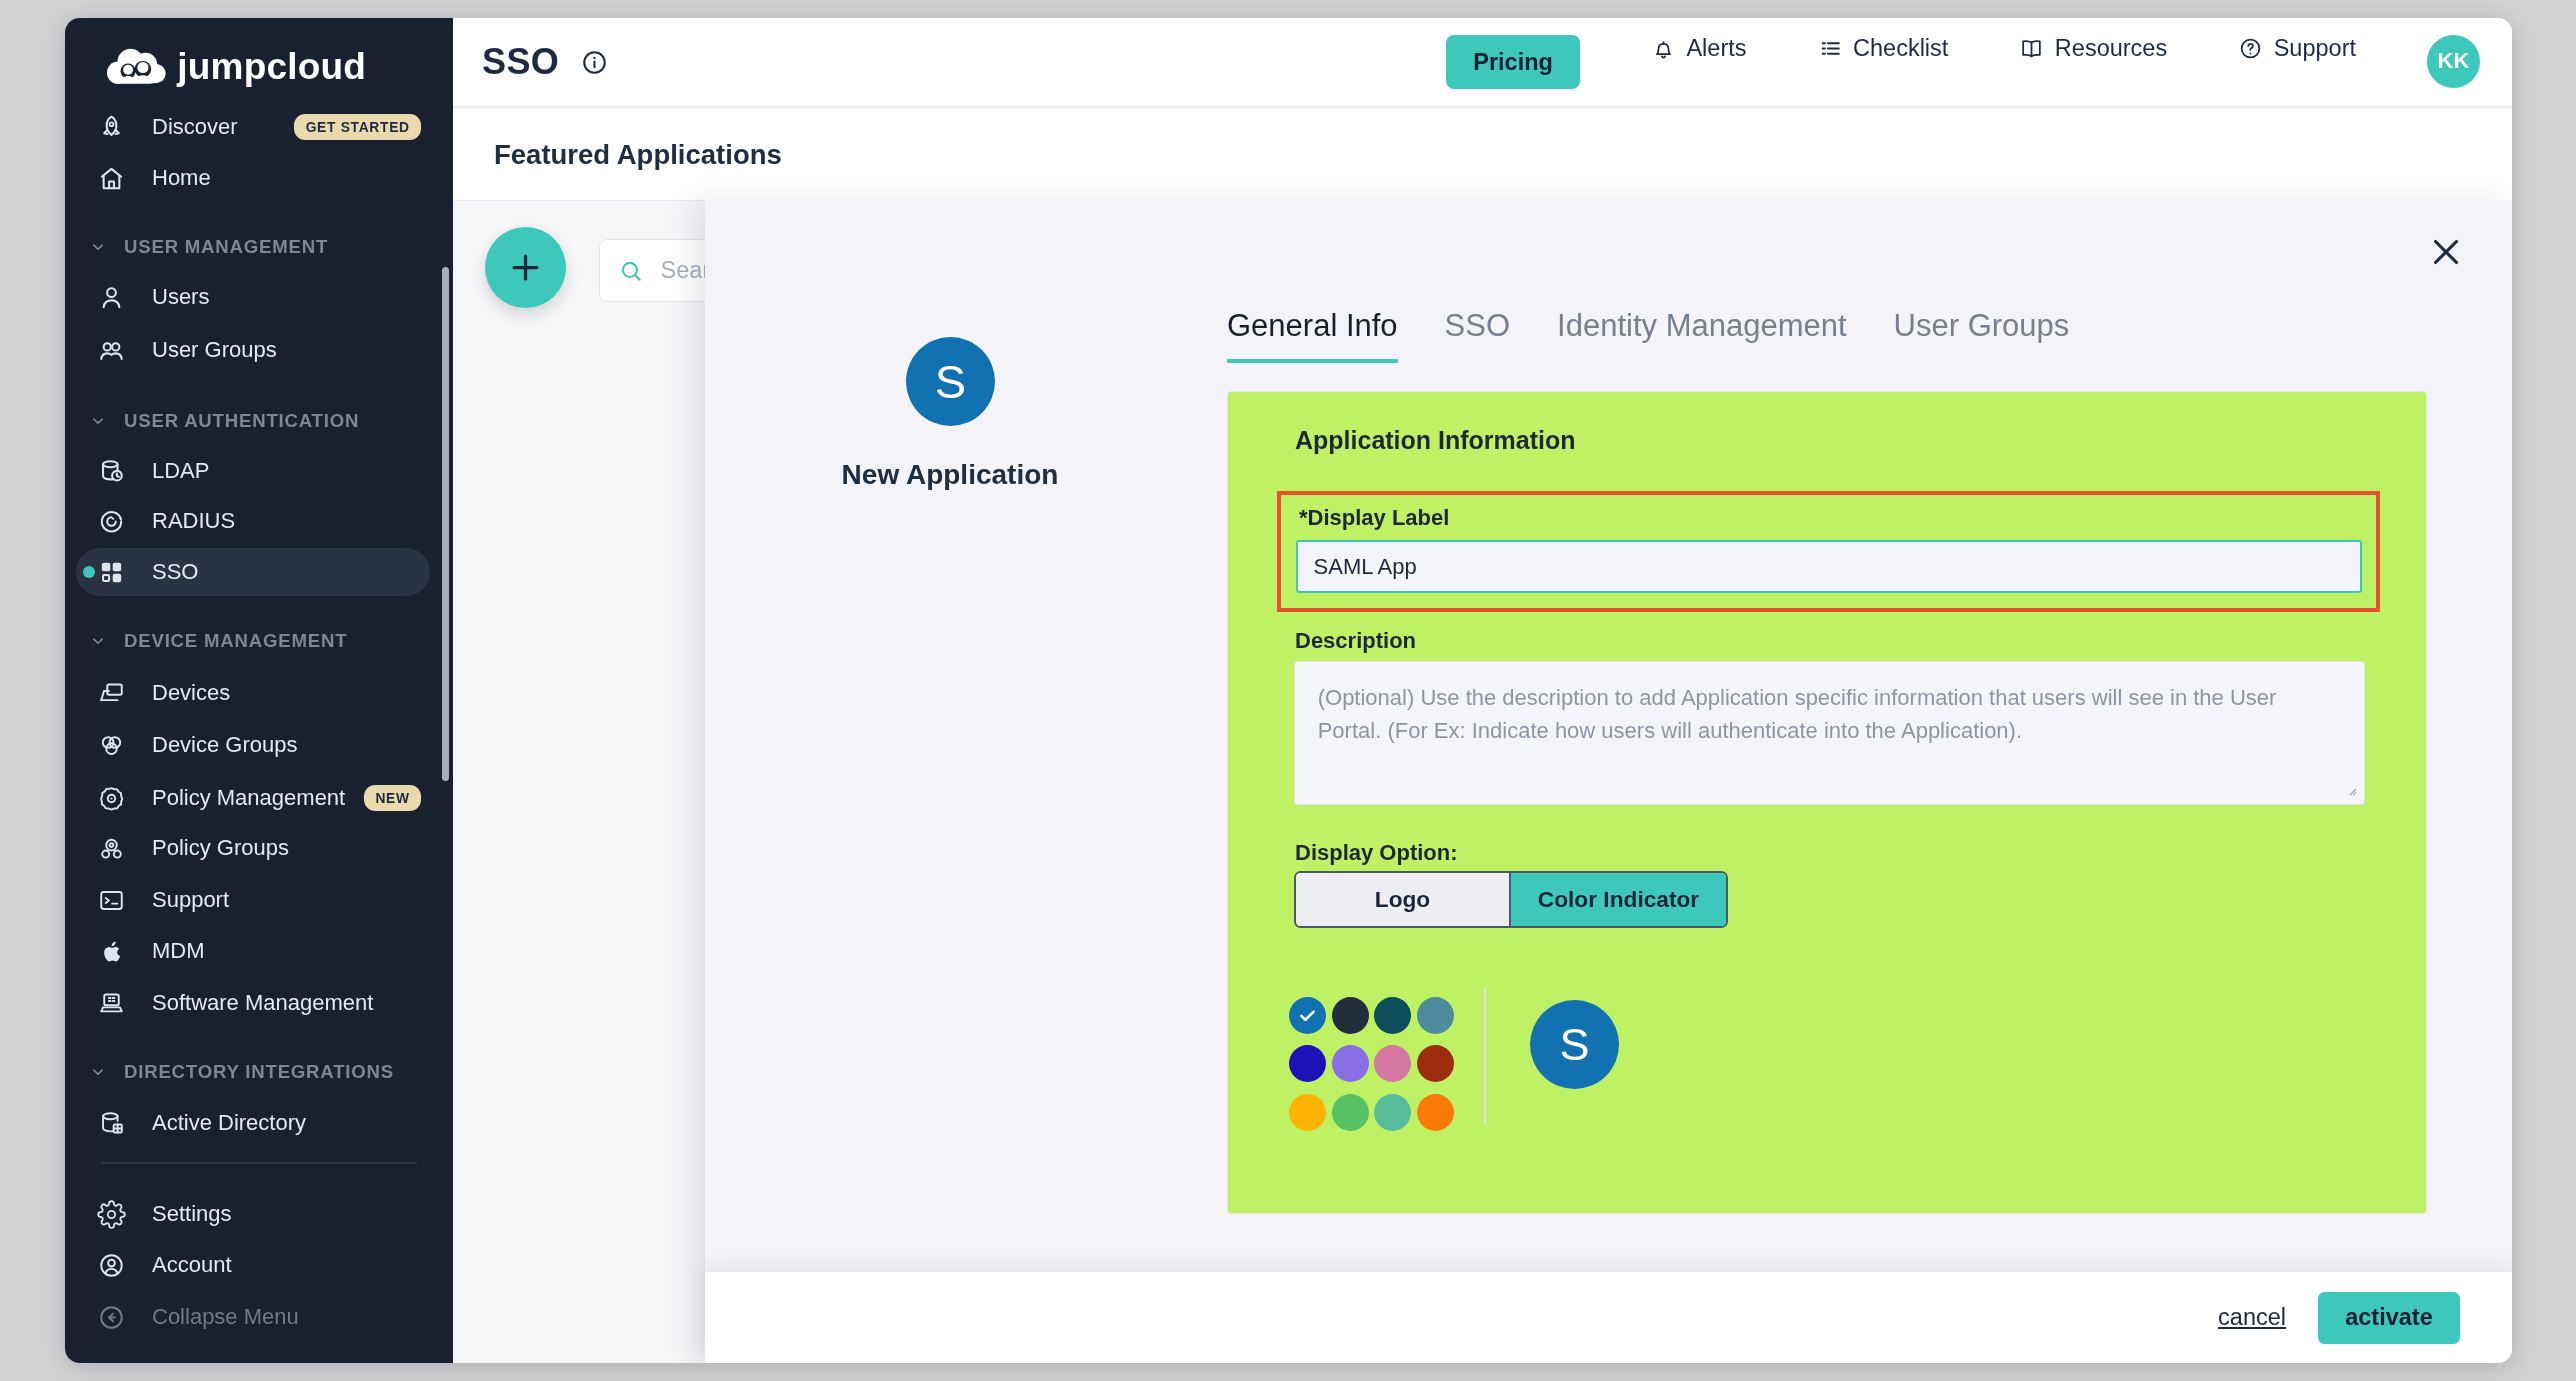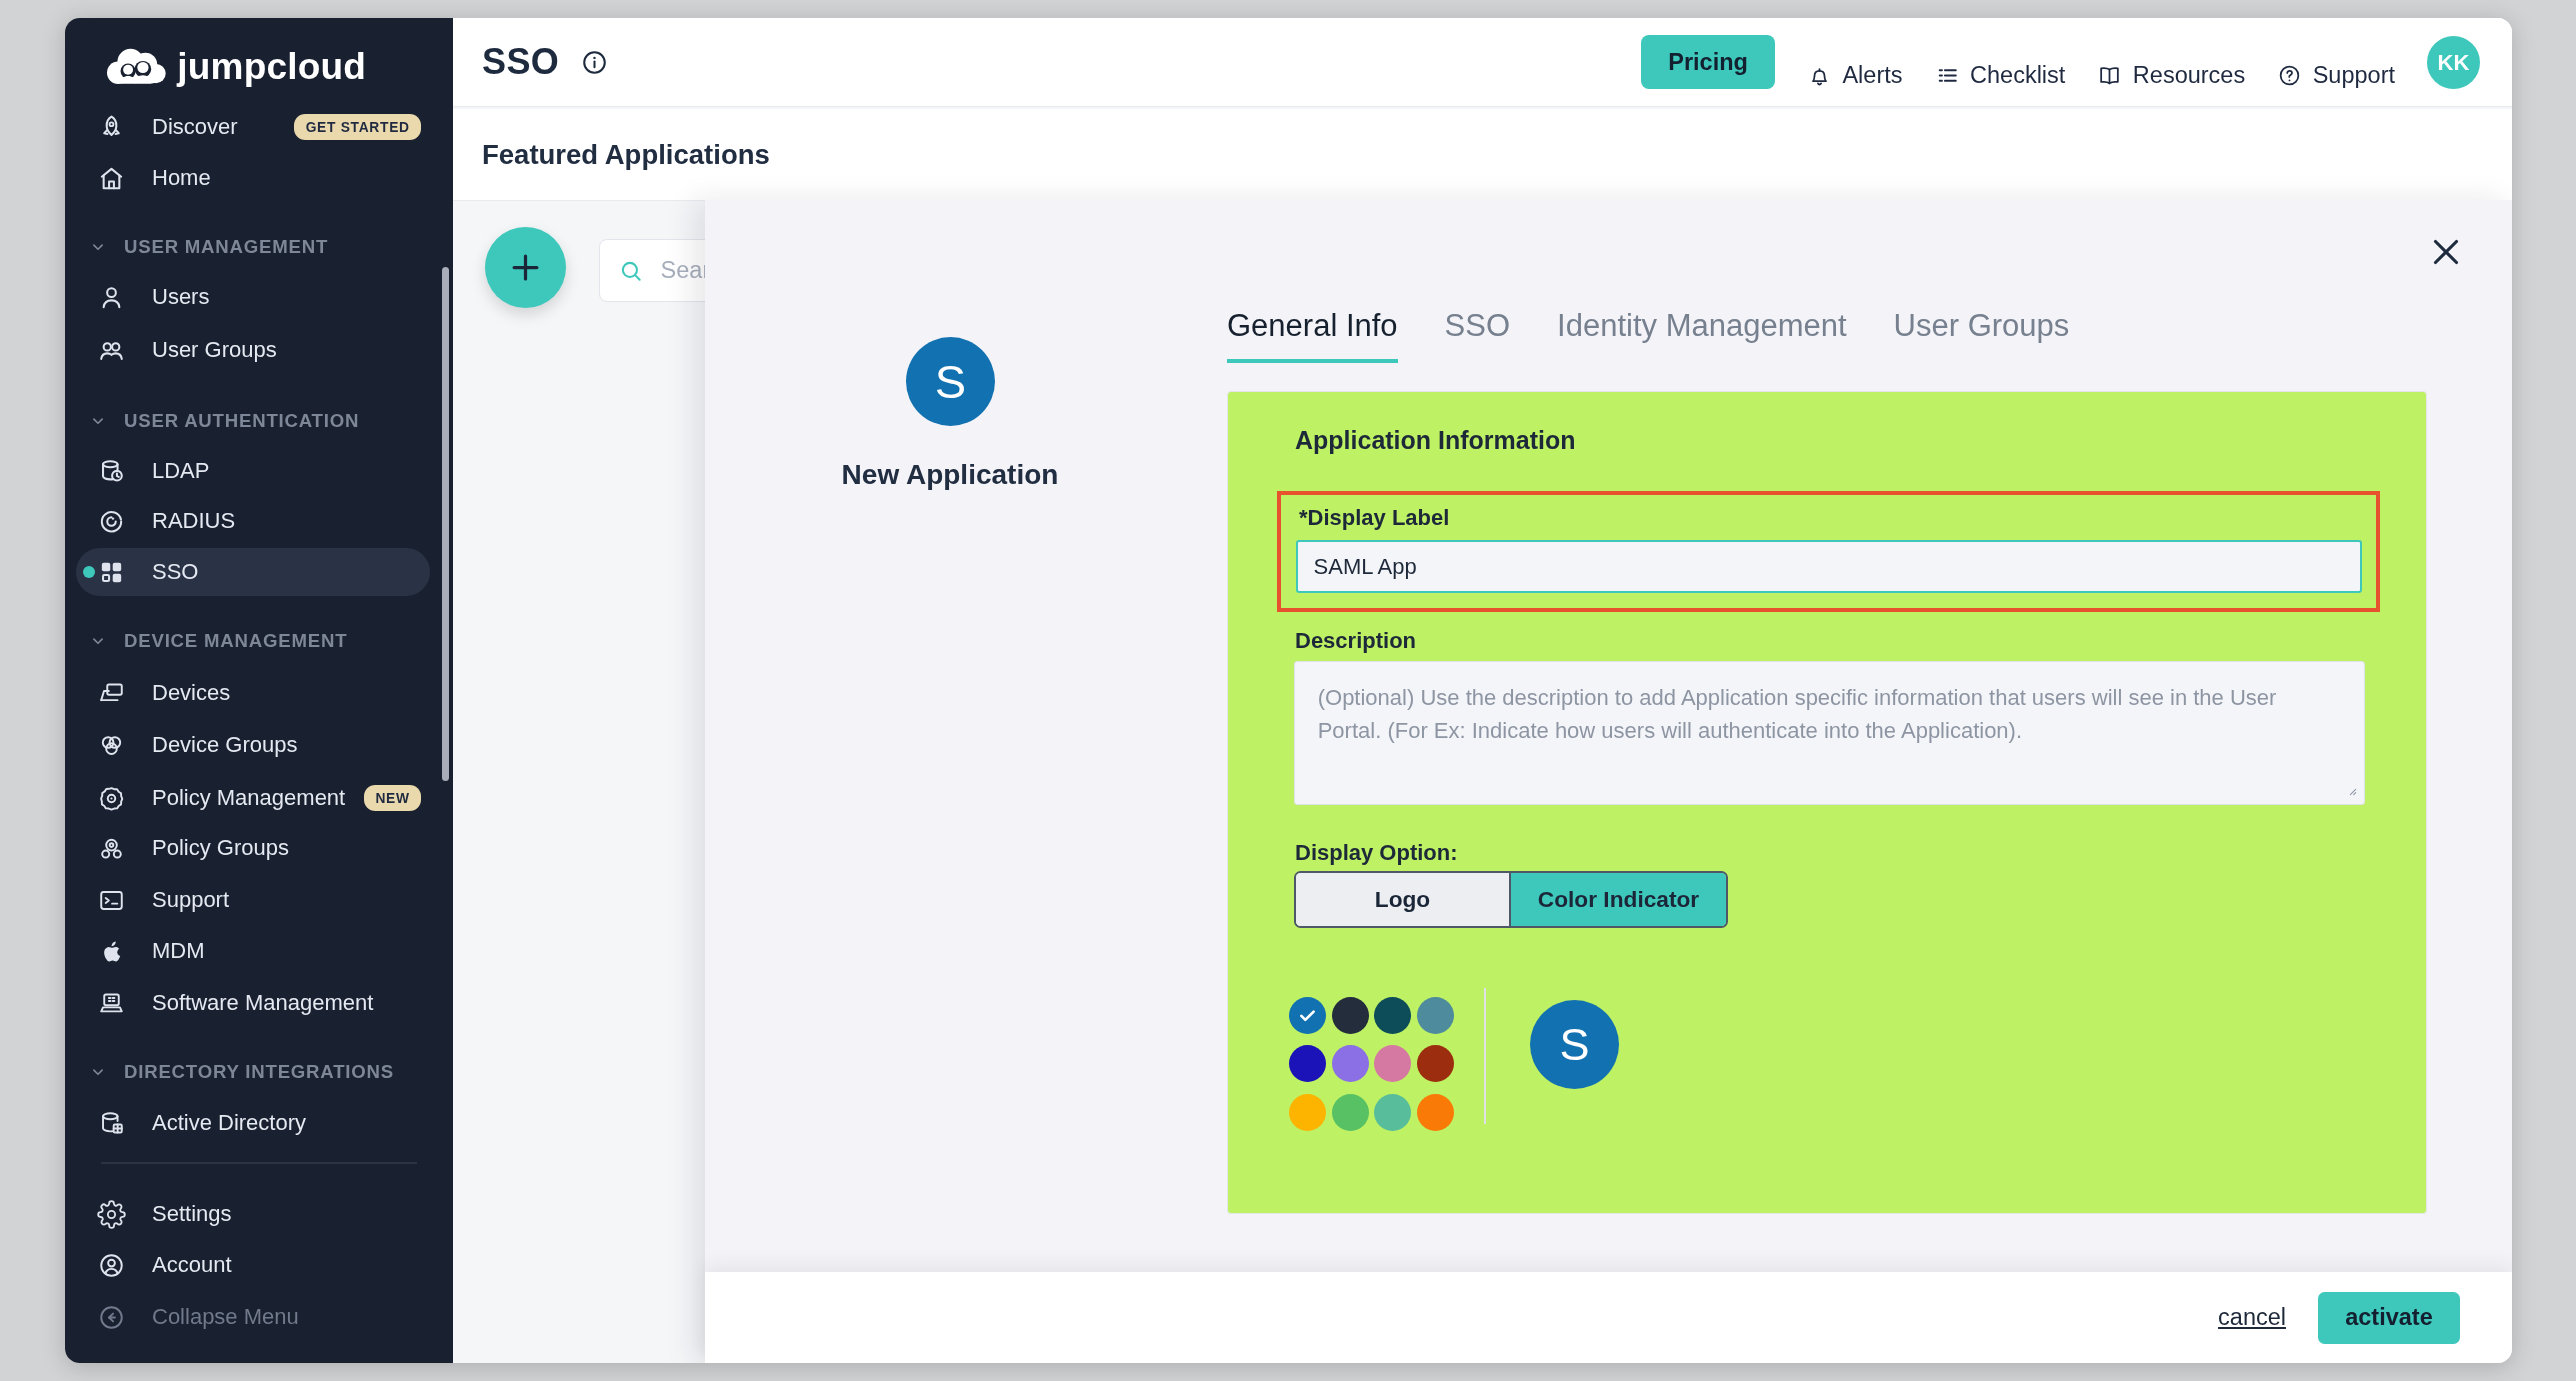--- a/index.html
+++ b/index.html
@@ -23,29 +23,29 @@
   .nav-div{position:absolute;left:36px;right:36px;height:1.6px;background:#2C3344}
   .nav-item.muted,.nav-item.muted .nav-ic{color:#717A8C}
   .sb-scroll{position:absolute;right:4px;top:249px;width:7.3px;height:514px;border-radius:4px;background:#C2C7D1;opacity:.85}
 
   
   .main{position:relative;flex:1;background:#F5F6F8;min-width:0}
   .topbar{position:absolute;top:0;left:0;right:0;height:89px;background:#fff;border-bottom:1.6px solid #E9EAEE;display:flex;align-items:center;padding:0 32px 0 29px;box-sizing:border-box;z-index:5}
   .title{font-size:36px;font-weight:700;color:#1E2A3E;letter-spacing:0.4px}
   .info-btn{margin-left:21px;color:#1E2A3E;width:29px;height:29px;cursor:pointer}
   .info-btn svg{width:29px;height:29px}
-  .top-right{margin-left:auto;display:flex;align-items:flex-end;gap:32px}
+  .top-right{margin-left:auto;display:flex;align-items:flex-start;gap:71px}
   .pricing{background:#3EC8BC;color:#13202F;font-size:23.5px;font-weight:700;padding:13.8px 27px;border-radius:8px;cursor:pointer}
   .top-link{display:flex;align-items:center;gap:10.5px;font-size:23.5px;color:#1F2A40;cursor:pointer}
   .top-link svg{width:25px;height:25px}
   .avatar{width:53px;height:53px;border-radius:50%;background:#3EC8BC;color:#fff;font-size:22px;font-weight:700;display:flex;align-items:center;justify-content:center;cursor:pointer}
 
   .work{position:absolute;top:91px;left:0;right:0;bottom:0;background:#F5F6F8}
   .featured{position:absolute;top:0;left:0;right:0;height:92px;background:#fff;border-bottom:1.6px solid #E9EAEE;display:flex;align-items:center;padding-left:29px;box-sizing:border-box}
-  .featured h2{margin:0;font-size:27.5px;font-weight:700;color:#212D41;white-space:nowrap}
+  .featured h2{margin:12px;font-size:27.5px;font-weight:700;color:#212D41;white-space:nowrap}
   .fab{position:absolute;left:32px;top:118px;width:81px;height:81px;border-radius:50%;background:#3EC8BC;display:flex;align-items:center;justify-content:center;color:#1B2638;box-shadow:0 6.5px 14.6px rgba(0,0,0,.14);cursor:pointer}
   .fab svg{width:39px;height:39px}
   .searchbox{position:absolute;left:146px;top:130px;width:348px;height:63px;background:#fff;border:1.6px solid #E2E5EB;border-radius:8px;display:flex;align-items:center;gap:14.6px;padding:0 18px;box-sizing:border-box}
   .searchbox svg{width:26px;height:26px;color:#3EC8BC;flex:none}
   .searchbox input{border:0;outline:0;background:transparent;font-size:23.5px;color:#4a5260;width:100%;font-family:inherit}
   .searchbox input::placeholder{color:#A7AEBB}
 
   
   .overlay{position:absolute;left:252px;top:91px;right:0;bottom:0;background:#F4F4F8;box-shadow:-11.3px 0 29px rgba(25,32,47,.10);border-bottom-right-radius:14.6px;z-index:6}
   .close{position:absolute;top:31px;right:45px;width:42px;height:42px;color:#1E2A3E;cursor:pointer}

